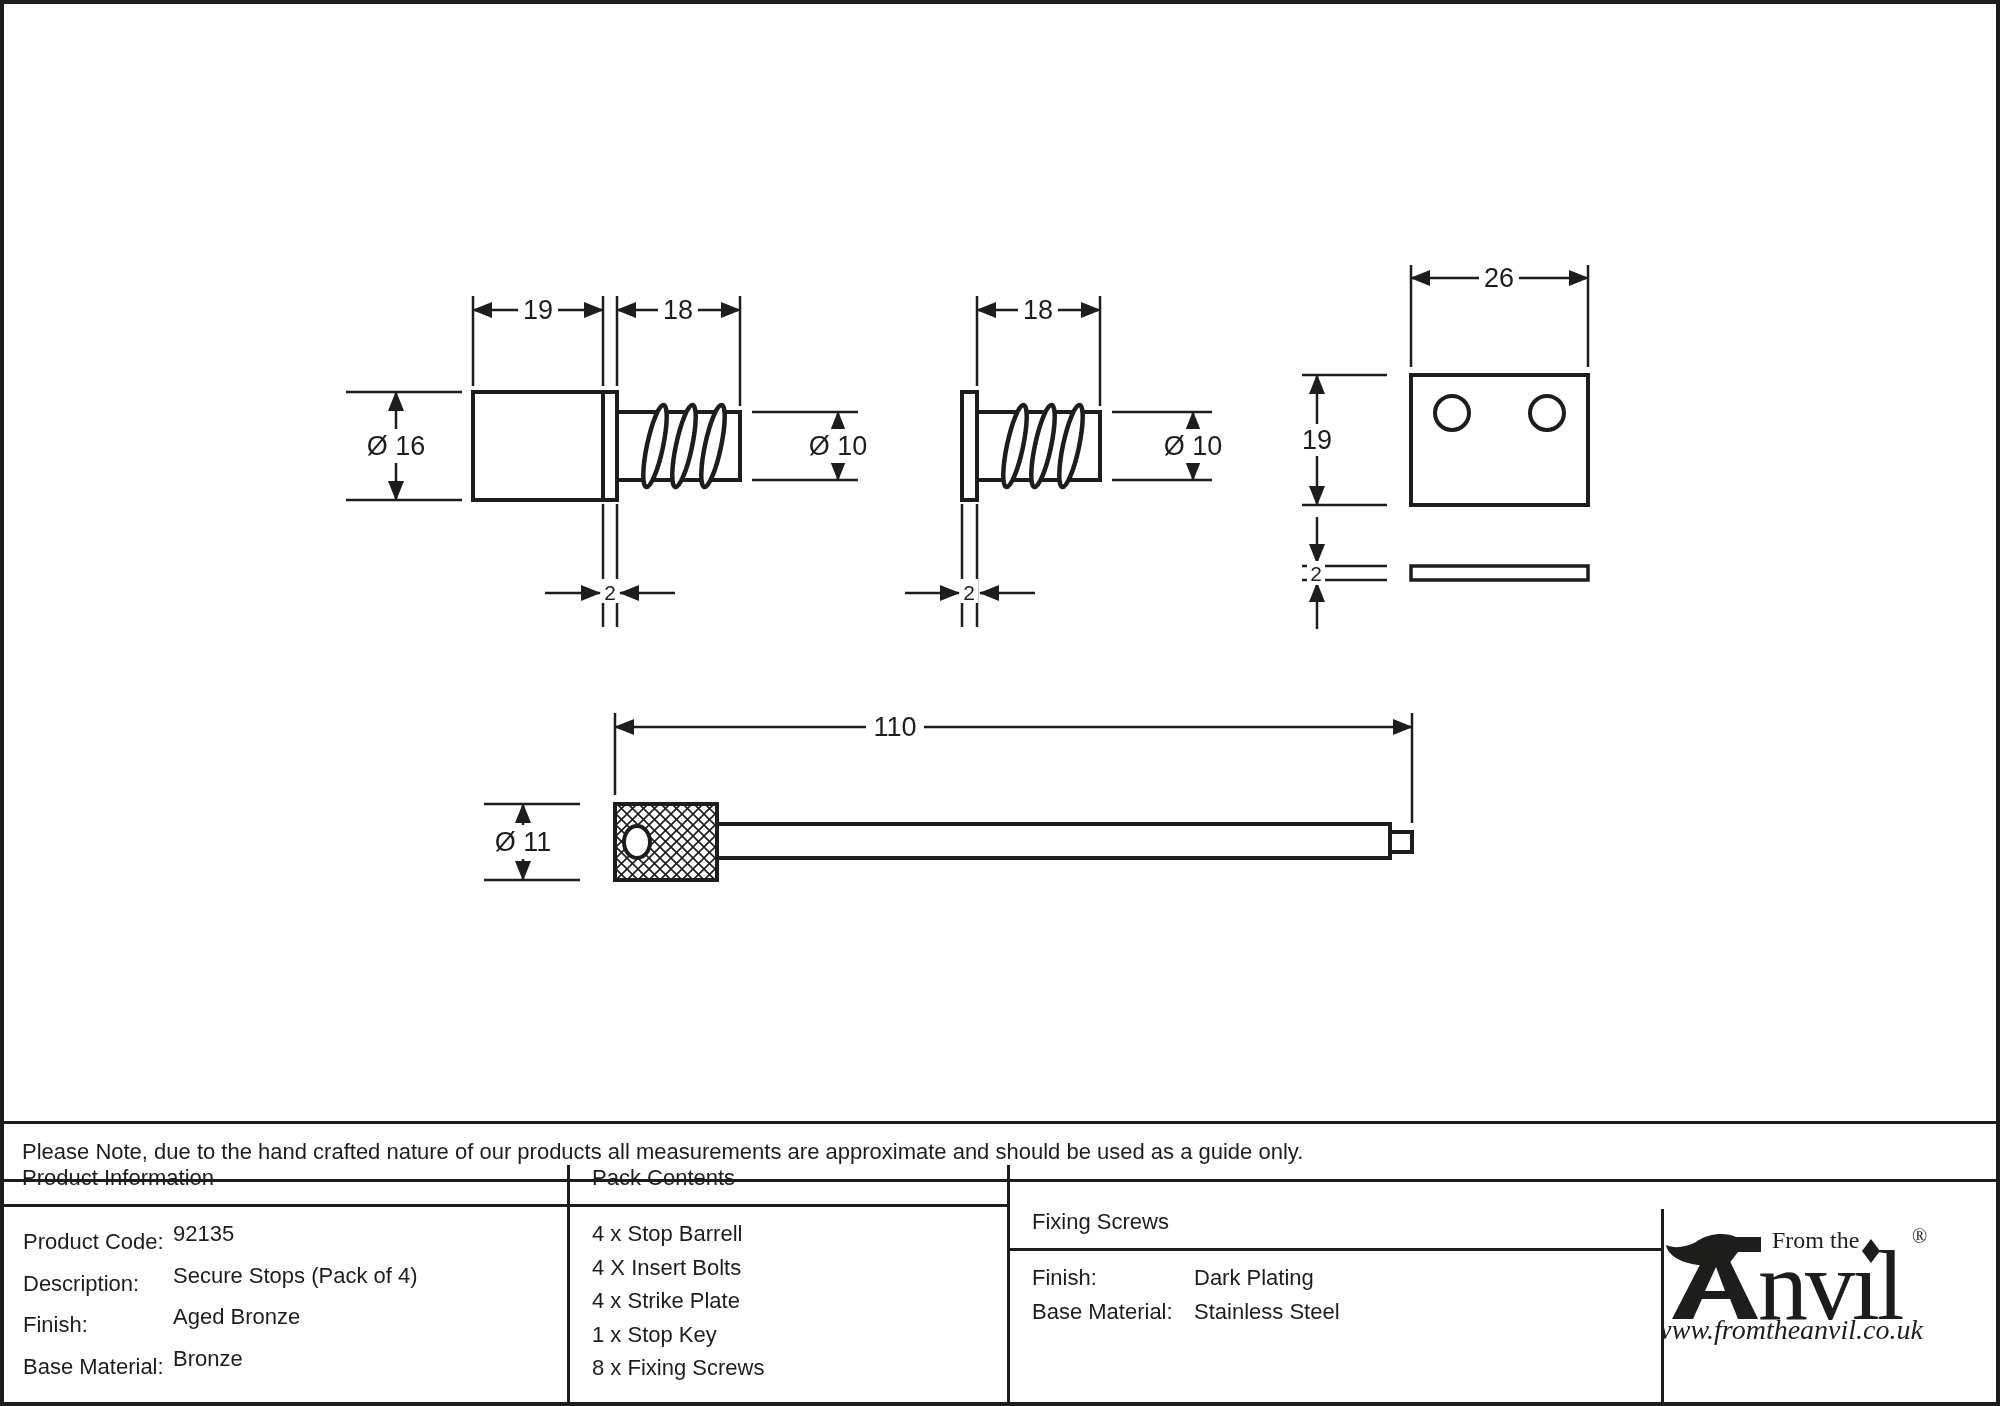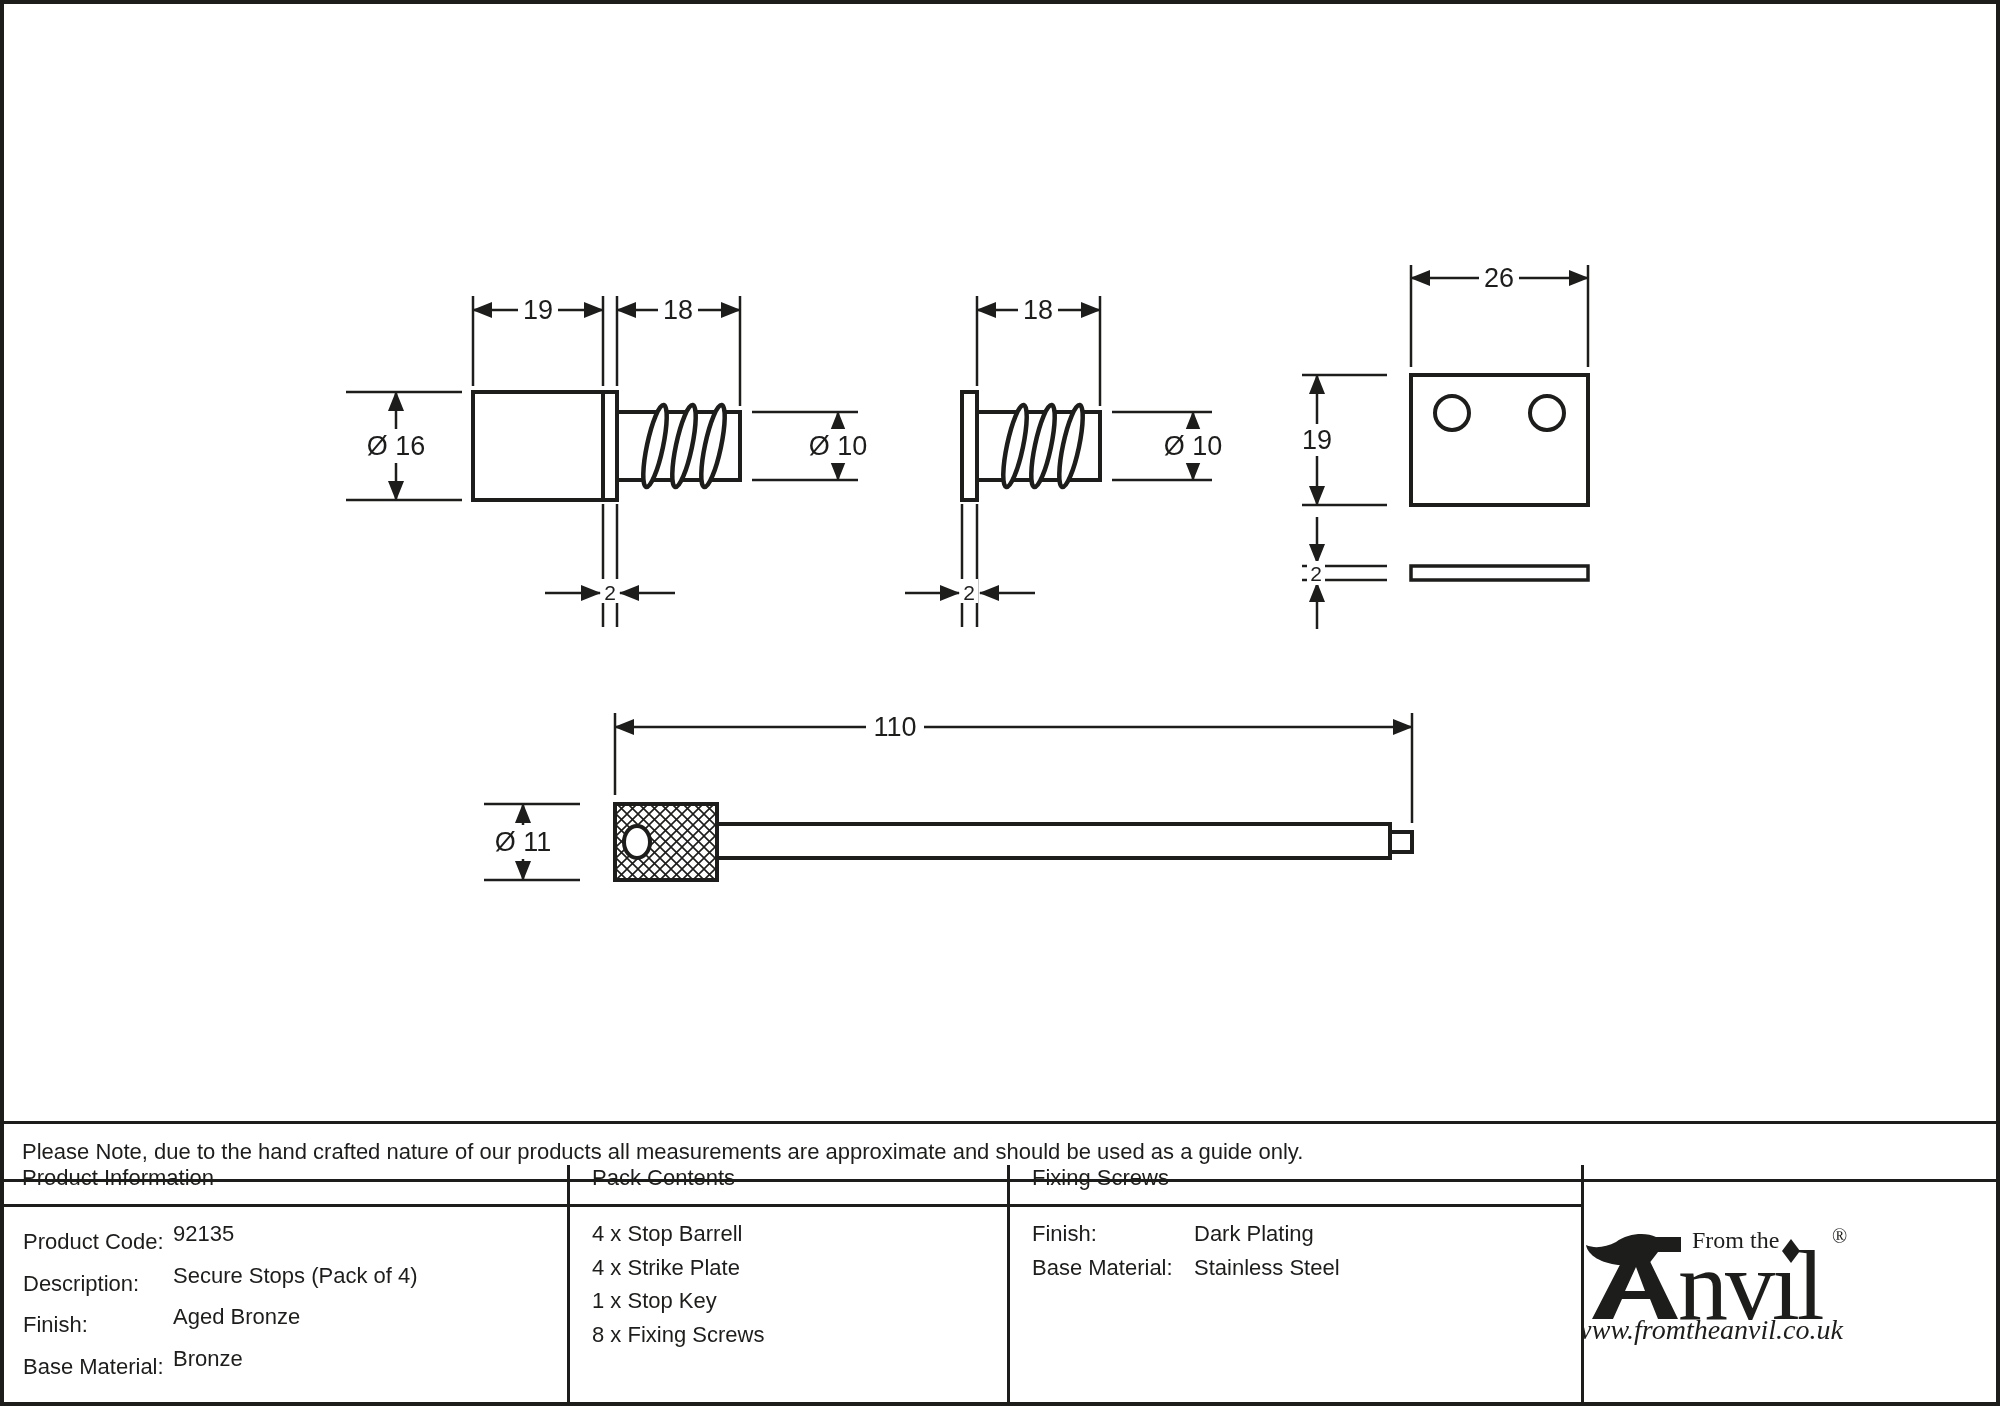--- a/index.html
+++ b/index.html
@@ -24,21 +24,21 @@
     box-sizing:border-box; display:flex; align-items:center;
     padding-left:22px; font-size:22px;margin-top:19px;
   }
   .info-grid{
     position:absolute; top:1165px; left:0; right:0; bottom:0;
     display:flex;
   }
   .col{ box-sizing:border-box; }
   .col-1{ width:570px; border-right:3px solid var(--ink); }
   .col-2{ width:440px; border-right:3px solid var(--ink); }
-  .col-3{ width:574px; border-right:3px solid var(--ink); }
+  .col-3{ width:654px; border-right:3px solid var(--ink);margin-top:44px; }
   .col-4{ flex:1; display:flex; align-items:center; justify-content:flex-start; }
   .cell-header{
     height:42px; border-bottom:3px solid var(--ink); box-sizing:border-box;
     display:flex; align-items:flex-start; padding-left:22px; font-size:22px;
   }
   .cell-body{ padding-top:10px; font-size:22px; line-height:33.5px; }
   .col-1 .cell-body{ padding-left:23px; }
   .col-2 .cell-body{ padding-left:22px; }
   .col-3 .cell-body{ padding-left:22px; }
   .kv{ display:flex; }
@@ -231,20 +231,21 @@
         </div>
       </div>
     </div>
 
     <div class="col col-2">
       <div class="cell-header">
         <span>Pack Contents</span>
       </div>
       <div class="cell-body">
         <div>4 x Stop Barrell</div>
+        <div>4 X Insert Bolts</div>
         <div>4 x Strike Plate</div>
         <div>1 x Stop Key</div>
         <div>8 x Fixing Screws</div>
       </div>
     </div>
 
     <div class="col col-3">
       <div class="cell-header">
         <span>Fixing Screws</span>
       </div>

